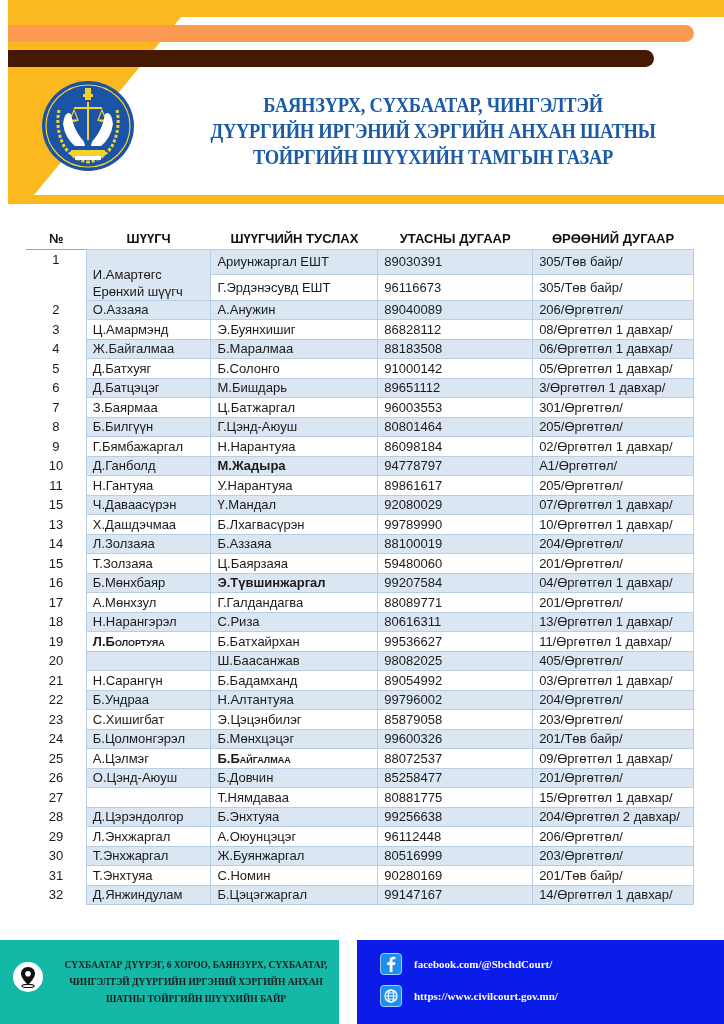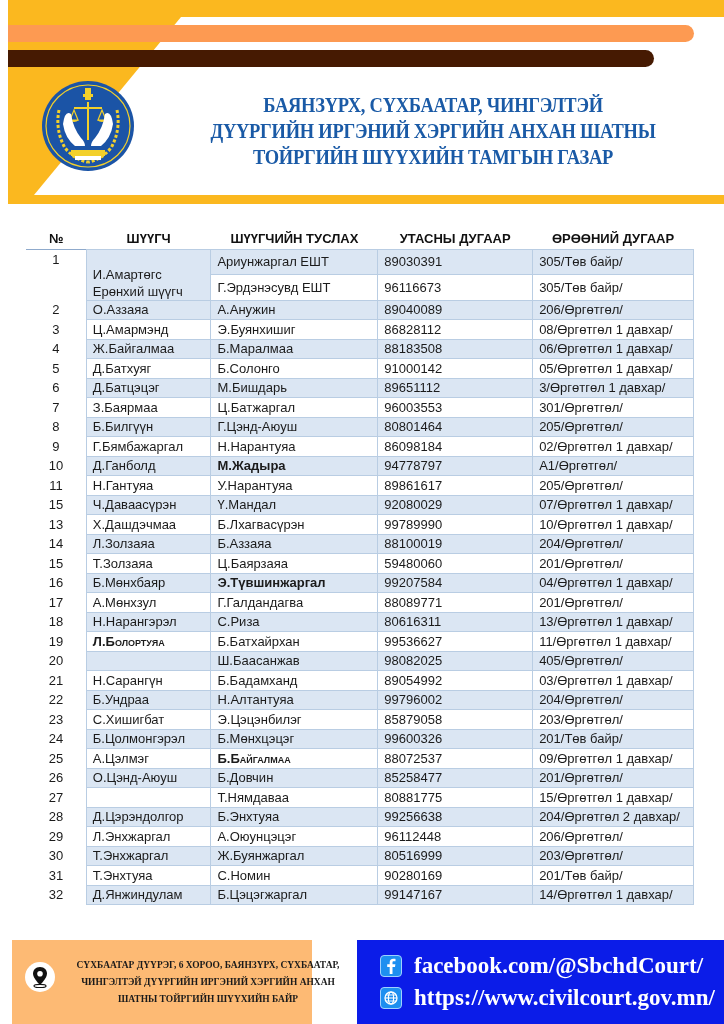--- a/index.html
+++ b/index.html
@@ -35,34 +35,34 @@
   .tbl td.c-assist { width: 166px; margin-left: 15px; }
   .tbl td.c-phone { width: 154px; }
   .tbl td.c-room { width: 160px; }
   .tbl td.num { width: 60px; vertical-align: top; padding-top: 2px; }
   .tbl td.vtop { vertical-align: top; padding-top: 16px; line-height: 17px; }
   .smallcaps { font-variant: small-caps; font-weight: bold; }
   .bold { font-weight: bold; }
 
   
   .footer { position: absolute; left: 0; top: 940px; width: 724px; height: 84px; }
-  .ft-left { position: absolute; left: 12px; top: 0; width: 300px; height: 84px; background: #fdba74; }
+  .ft-left { position: absolute; left: 0; top: 0; width: 339px; height: 84px; background: #14b8a6; }
   .ft-right { position: absolute; left: 357px; top: 0; width: 367px; height: 84px; background: #0b1ce8; }
   .pin { position: absolute; left: 13px; top: 22px; width: 30px; height: 30px; border-radius: 50%; background: #ffffff;
          display: flex; align-items: center; justify-content: center; }
   .addr { position: absolute; left: 46px; top: 16px; width: 300px; text-align: center;
           font-family: "Liberation Serif", serif; font-weight: bold; font-size: 10.5px; line-height: 17px; color: #1a1a1a;
           transform: scaleX(0.9); transform-origin: center; }
   .addr div { white-space: nowrap; }
   .link-row { position: absolute; left: 380px; display: flex; align-items: center; }
   .link-row.fb { top: 953px; }
   .link-row.web { top: 985px; }
   .sq-icon { width: 22px; height: 22px; border-radius: 4px; background: #1d8ff0; border: 1px solid #9fd0ff;
              display: flex; align-items: center; justify-content: center; margin-right: 12px; }
-  .link-text { font-family: "Liberation Serif", serif; font-weight: bold; font-size: 23px; color: #ffffff; white-space: nowrap; }
+  .link-text { font-family: "Liberation Serif", serif; font-weight: bold; font-size: 11px; color: #ffffff; white-space: nowrap; }
 </style>
 </head>
 <body>
 
 <div class="header">
   <div class="hdr-yellow-left"></div>
   <div class="hdr-white"></div>
   <div class="hdr-yellow-top"></div>
   <div class="bar-orange"></div>
   <div class="bar-brown"></div>

